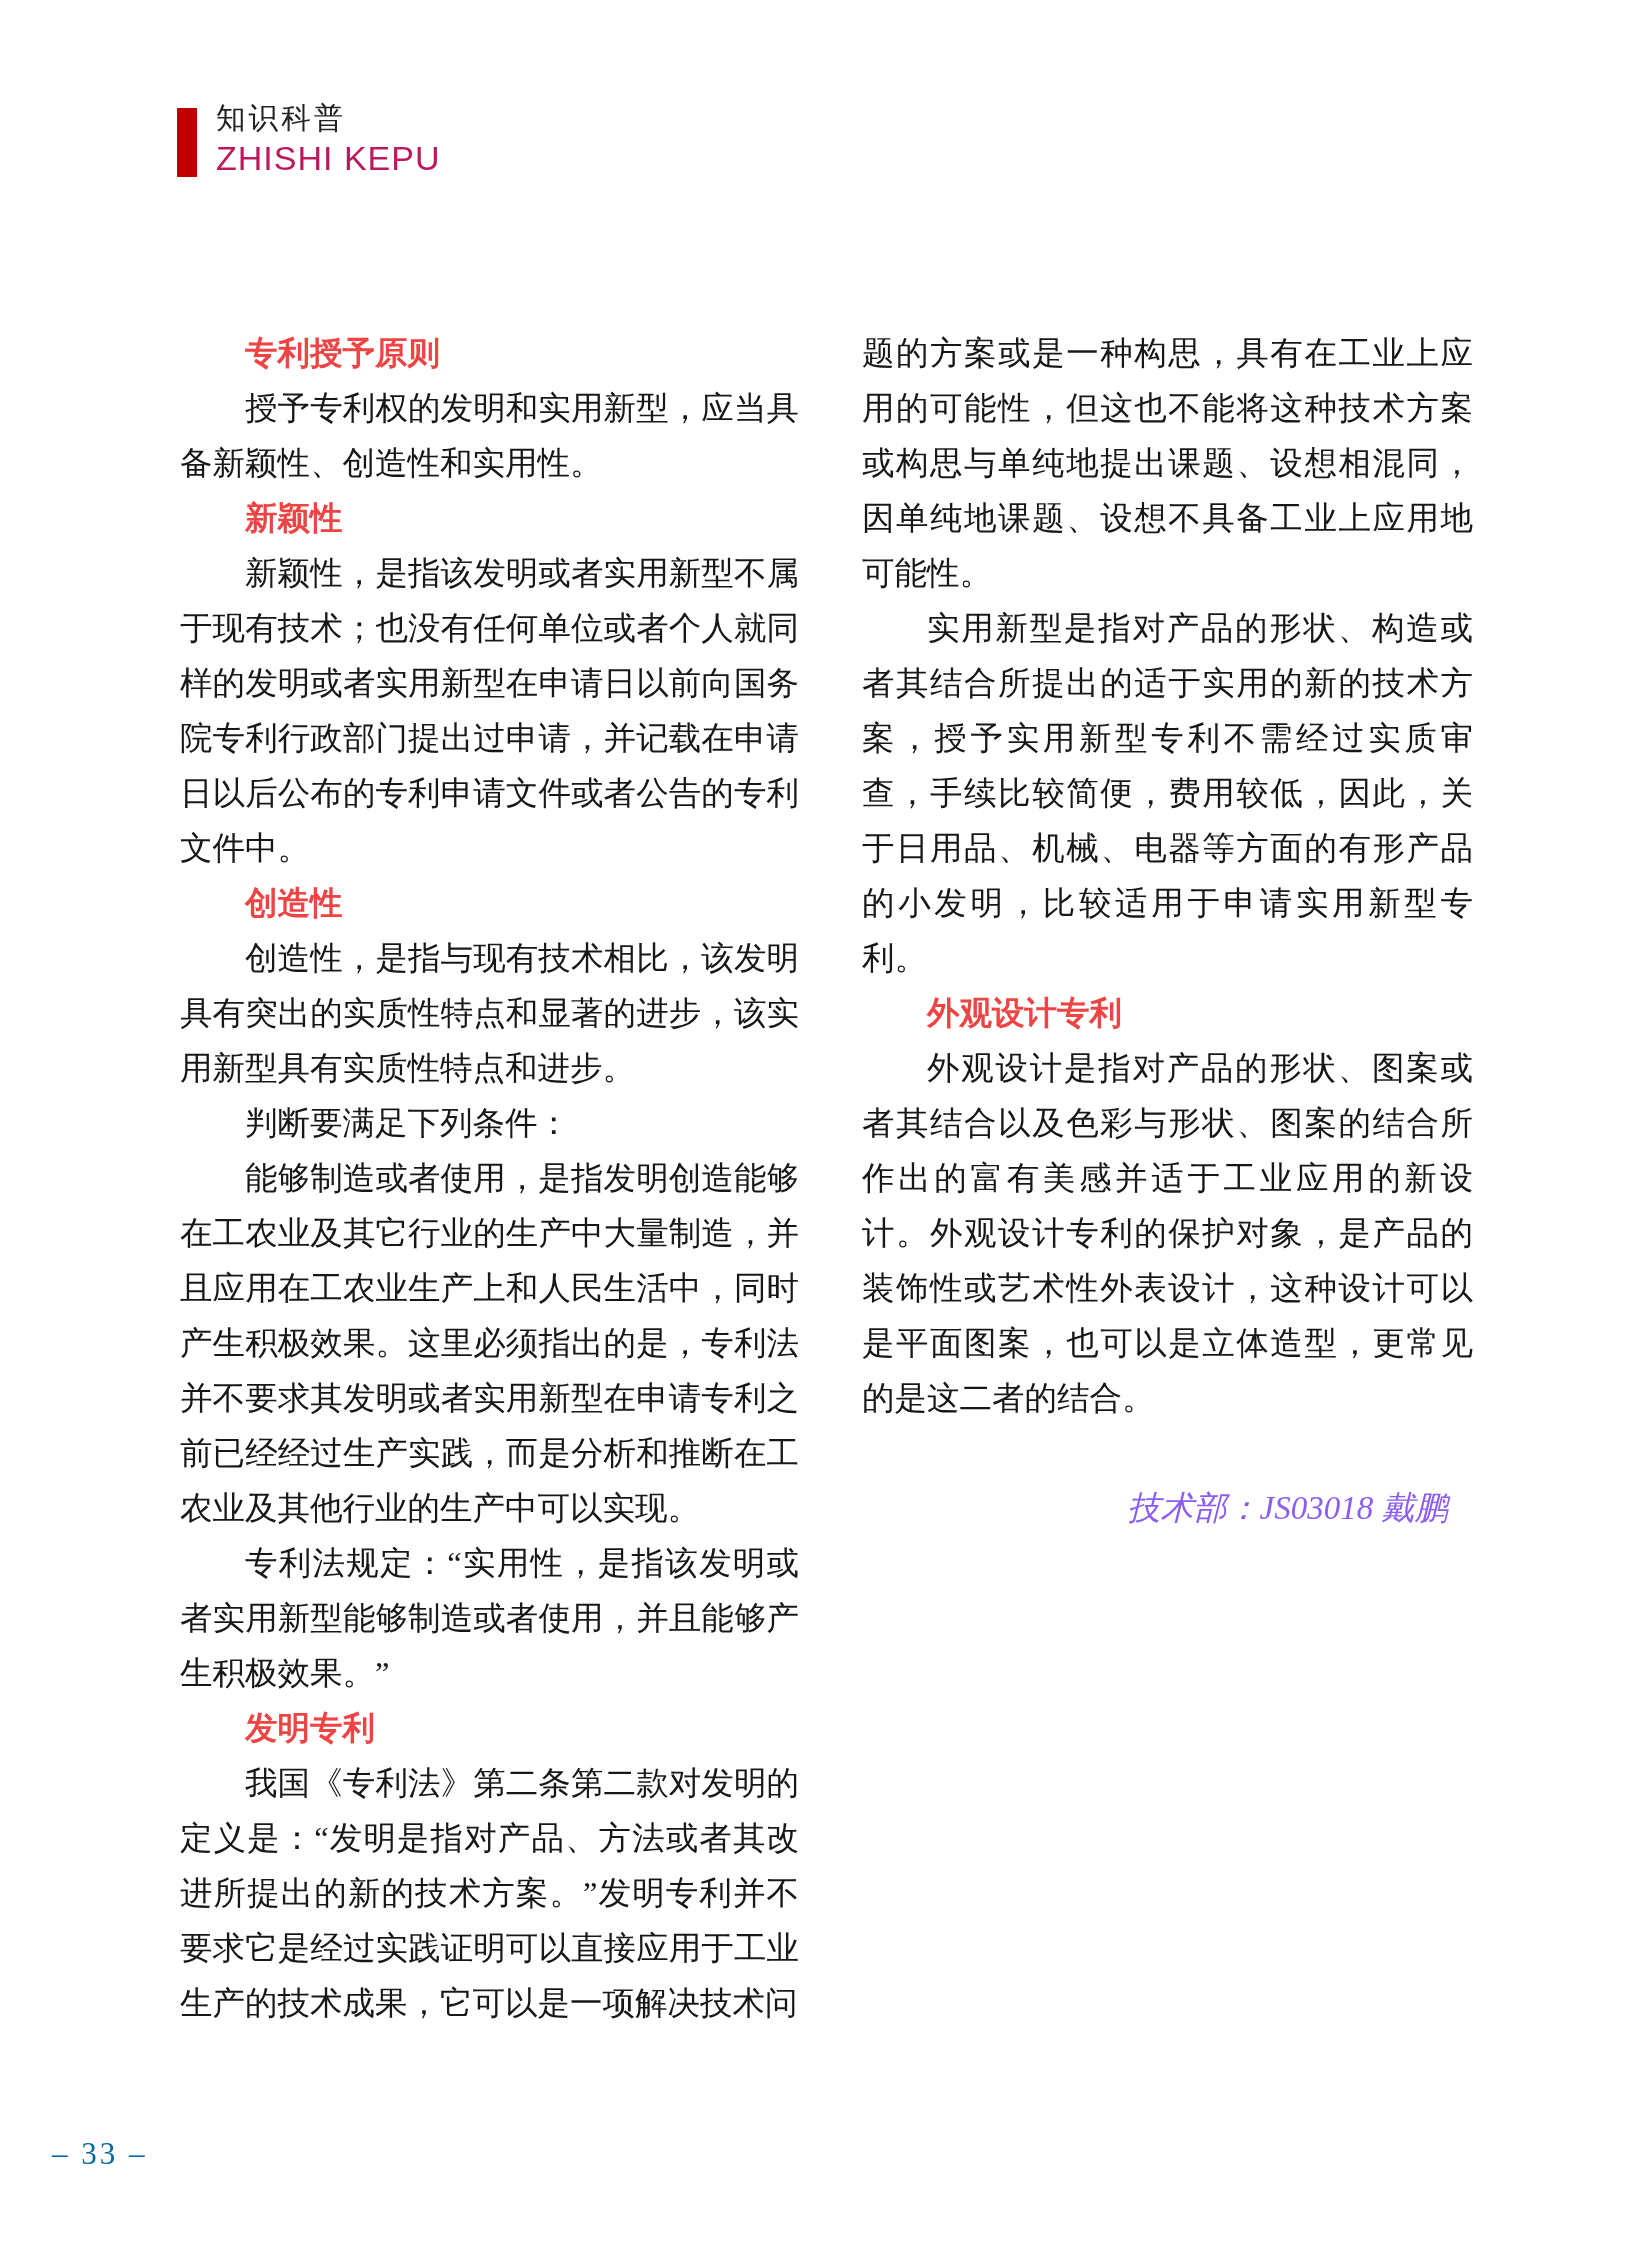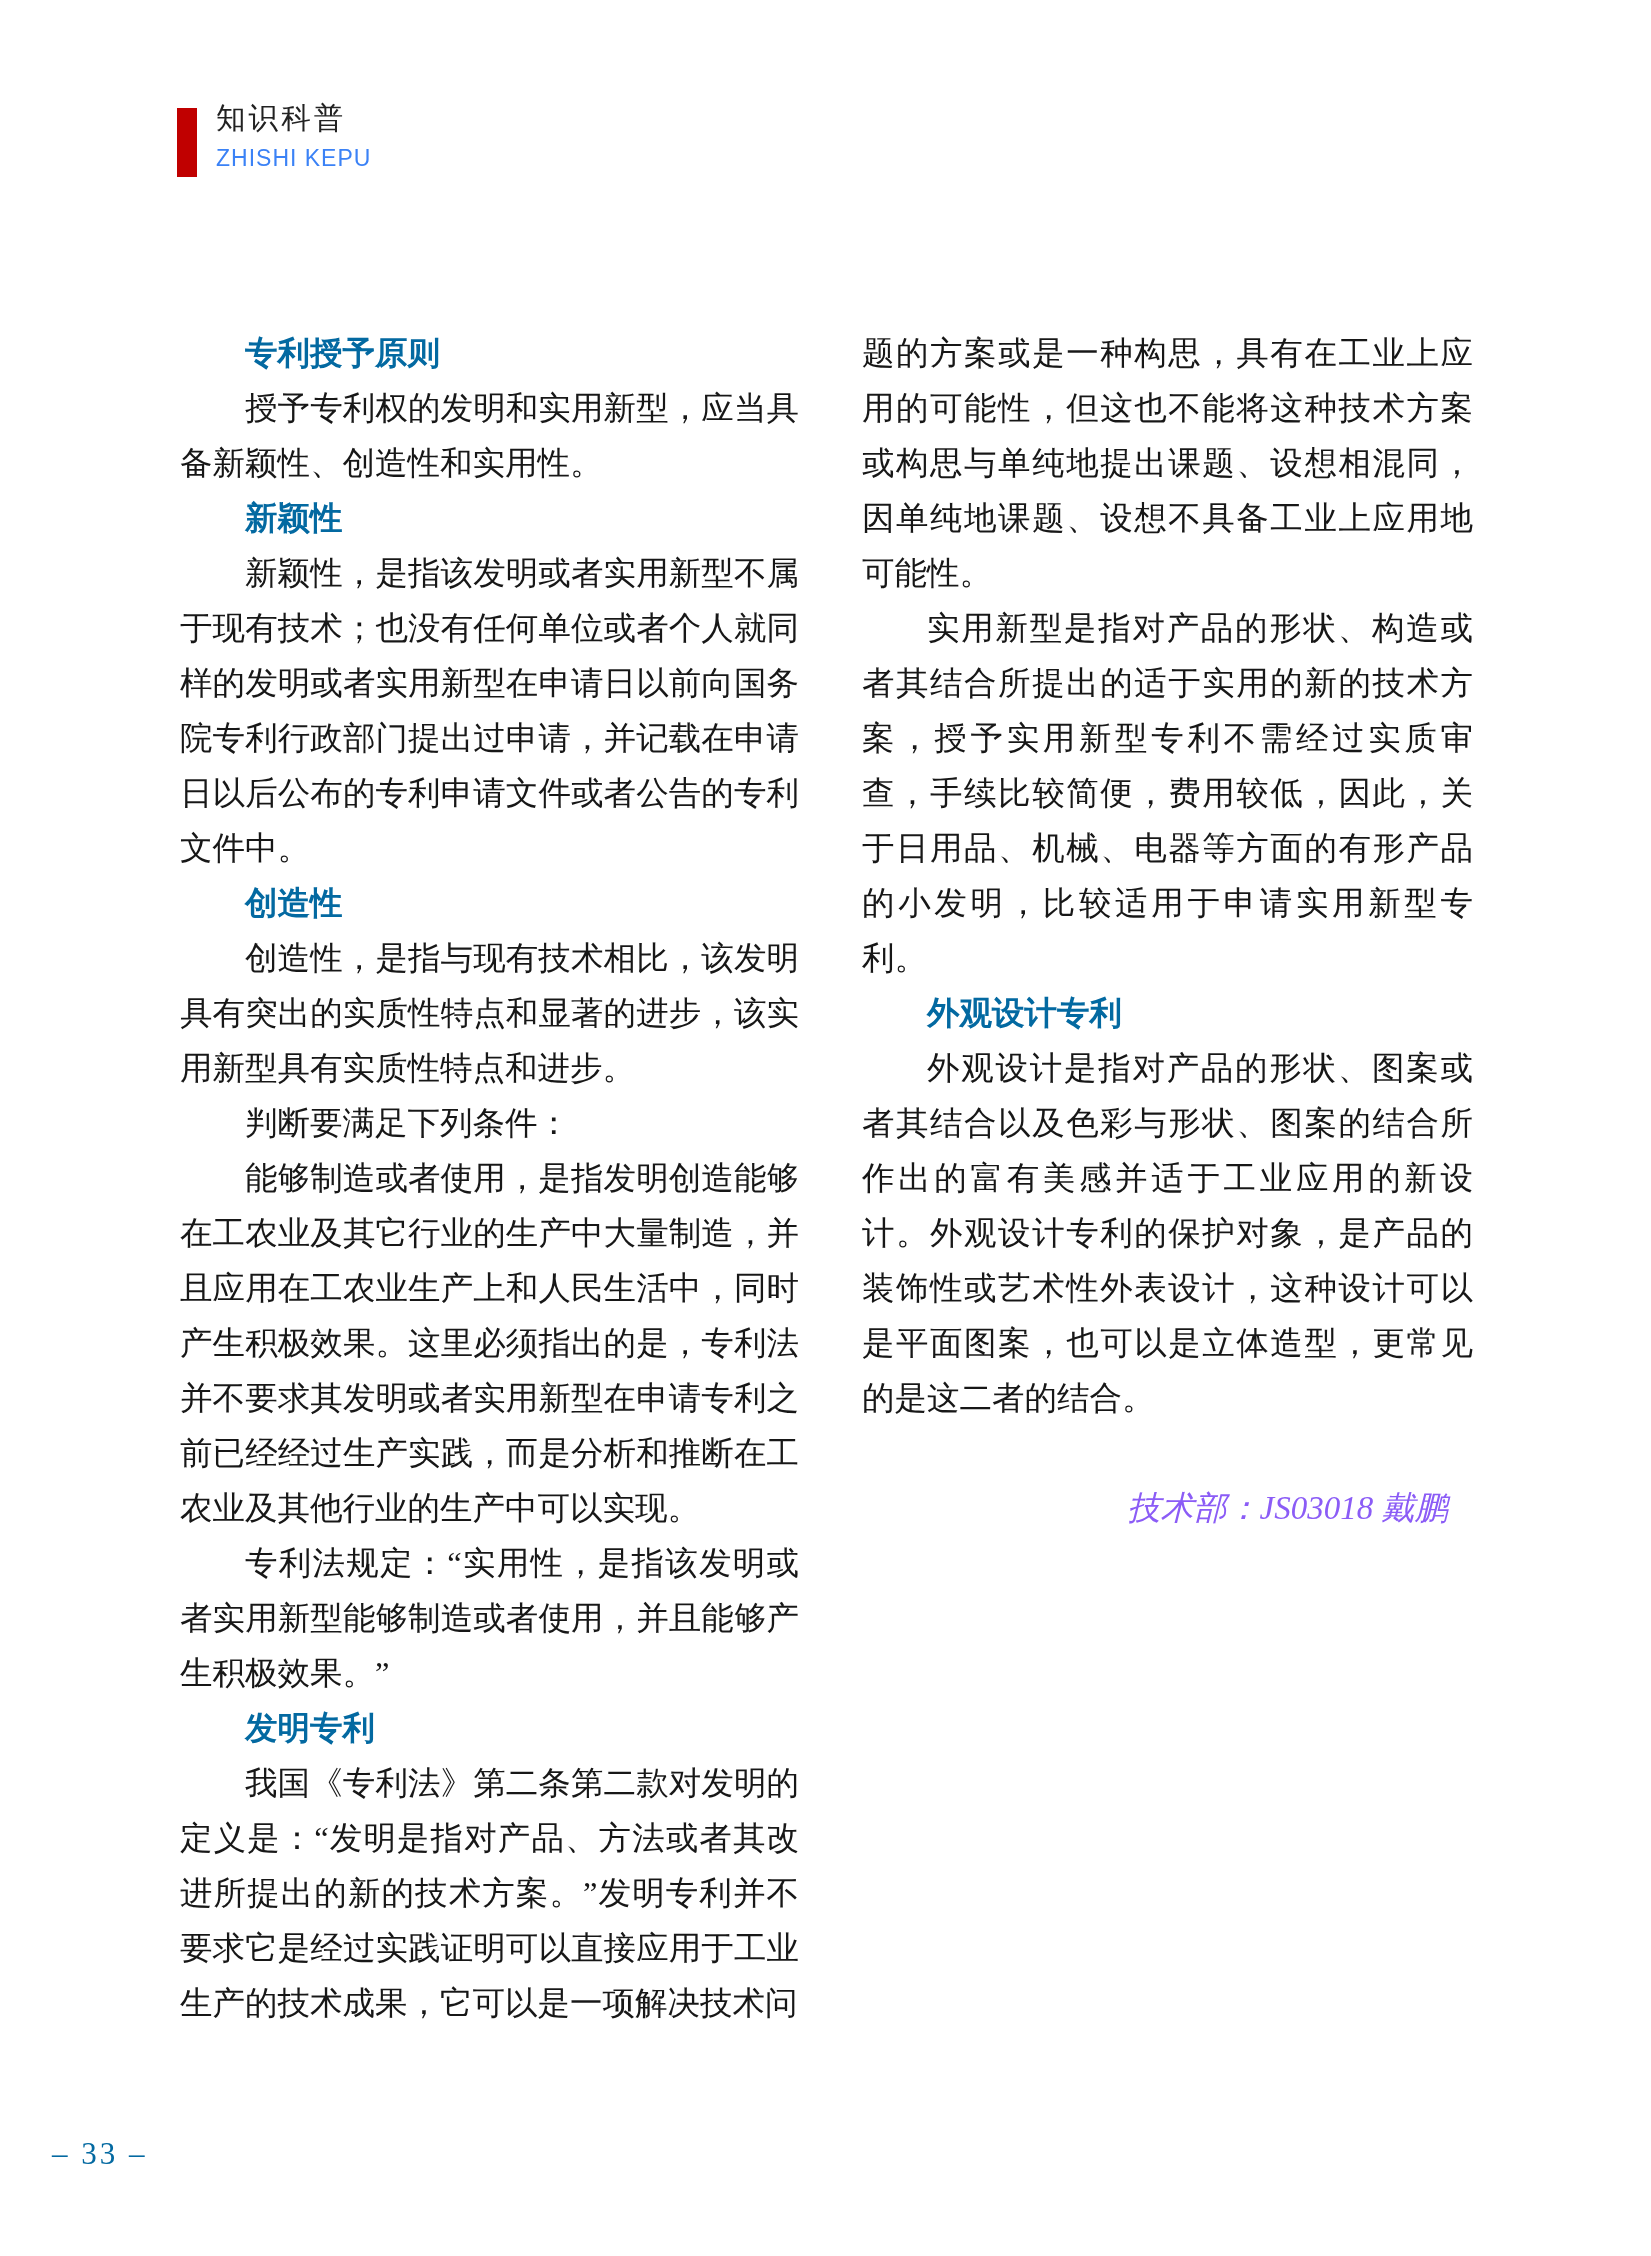--- a/index.html
+++ b/index.html
@@ -19,36 +19,36 @@
     background:#c00000;
   }
   .header-zh{
     position:absolute;left:216px;top:102px;
     font-size:29.6px;line-height:33px;
     letter-spacing:3px;color:#222222;
   }
   .header-en{
     position:absolute;left:216px;top:144px;
     font-family:"Liberation Sans","DejaVu Sans",sans-serif;
-    font-size:23px;line-height:29.6px;
-    letter-spacing:1px;color:#3b82f6;
+    font-size:34px;line-height:29.6px;
+    letter-spacing:1px;color:#be185d;
   }
   
   .col{
     position:absolute;top:326px;
     font-size:32.5px;line-height:55px;
     text-align:justify;
     color:#171717;
   }
   .col p{margin:0;text-indent:2em;}
   .col-left{left:180px;width:619px;}
   .col-right{left:862px;width:611px;}
   .h{
     font-family:"Liberation Sans","DejaVu Sans",sans-serif;
-    font-weight:bold;color:#0369a1;
+    font-weight:bold;color:#ef4444;
     text-align:left;
   }
   .no-indent{text-indent:0 !important;}
   .signature{
     margin-top:55px !important;
     text-align:right;
     text-indent:0 !important;
     font-style:italic;
     font-size:33px;
     padding-right:25.6px;

